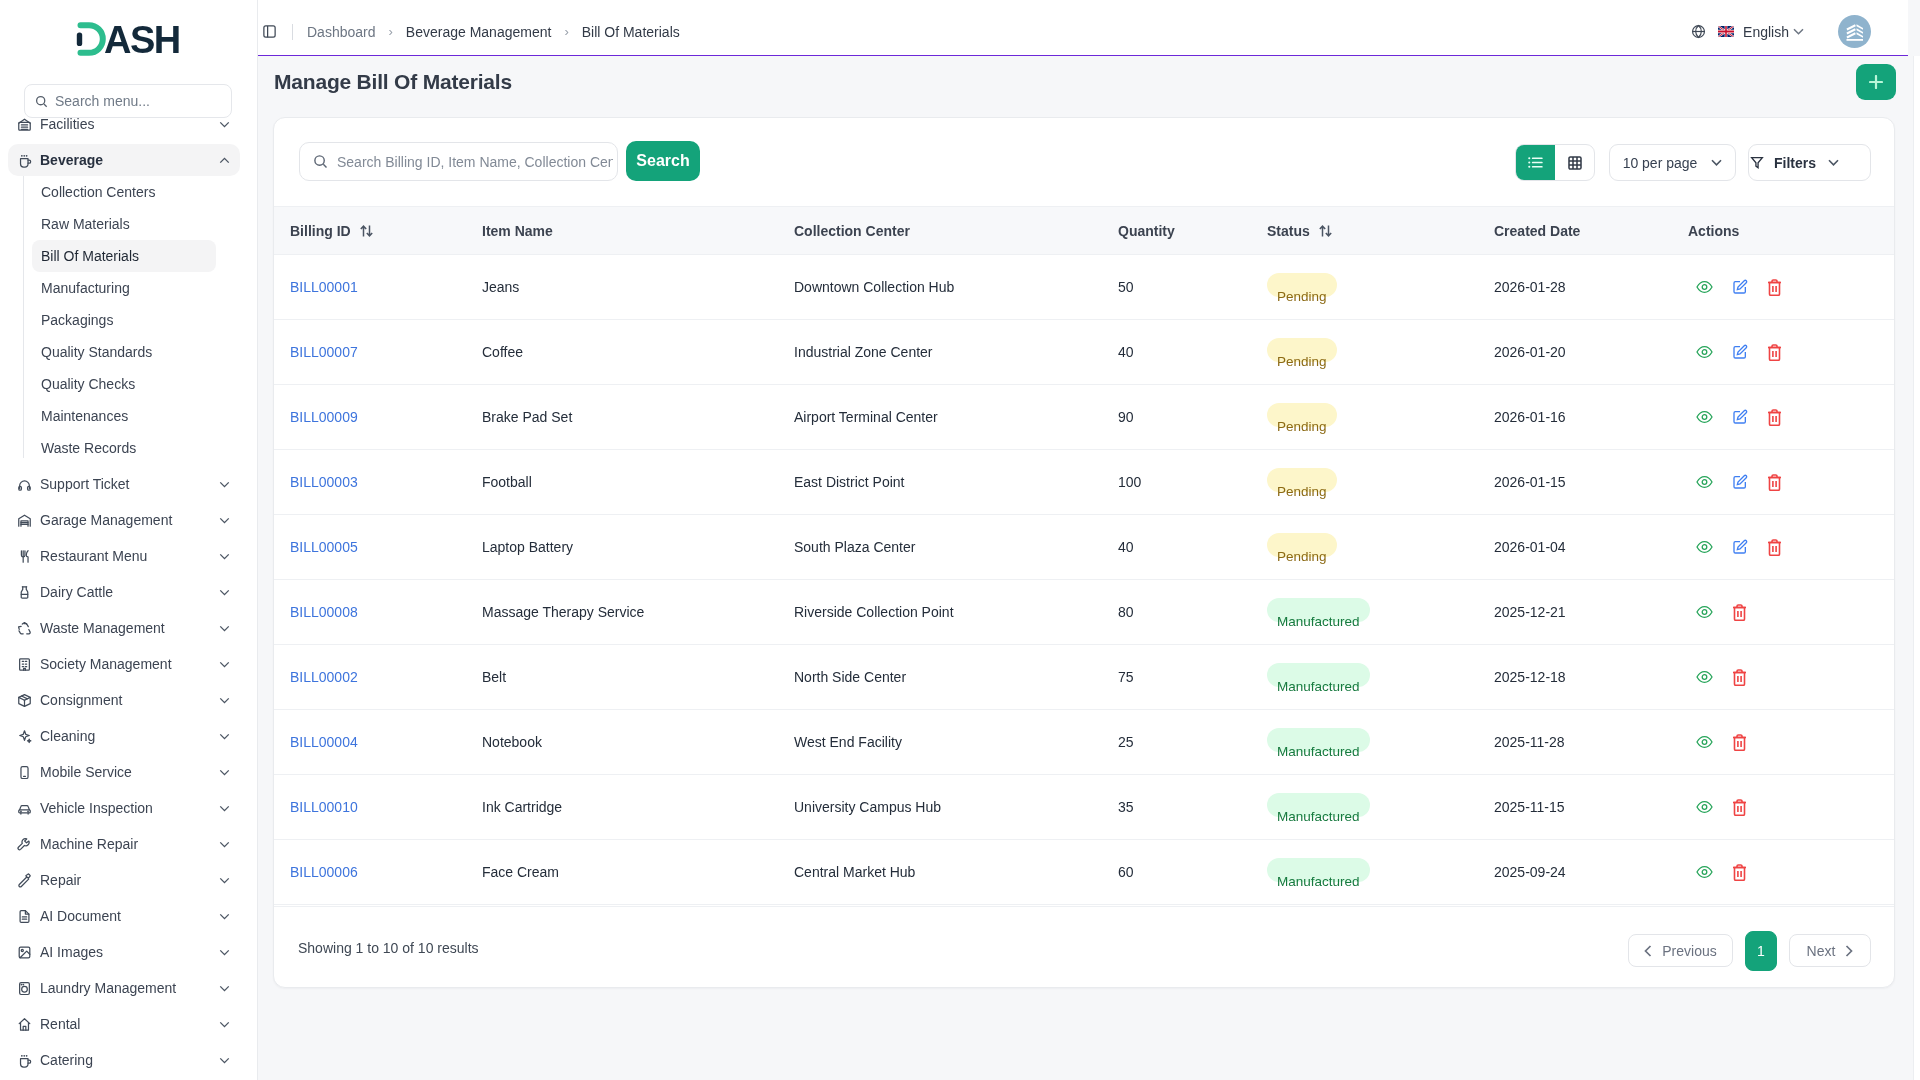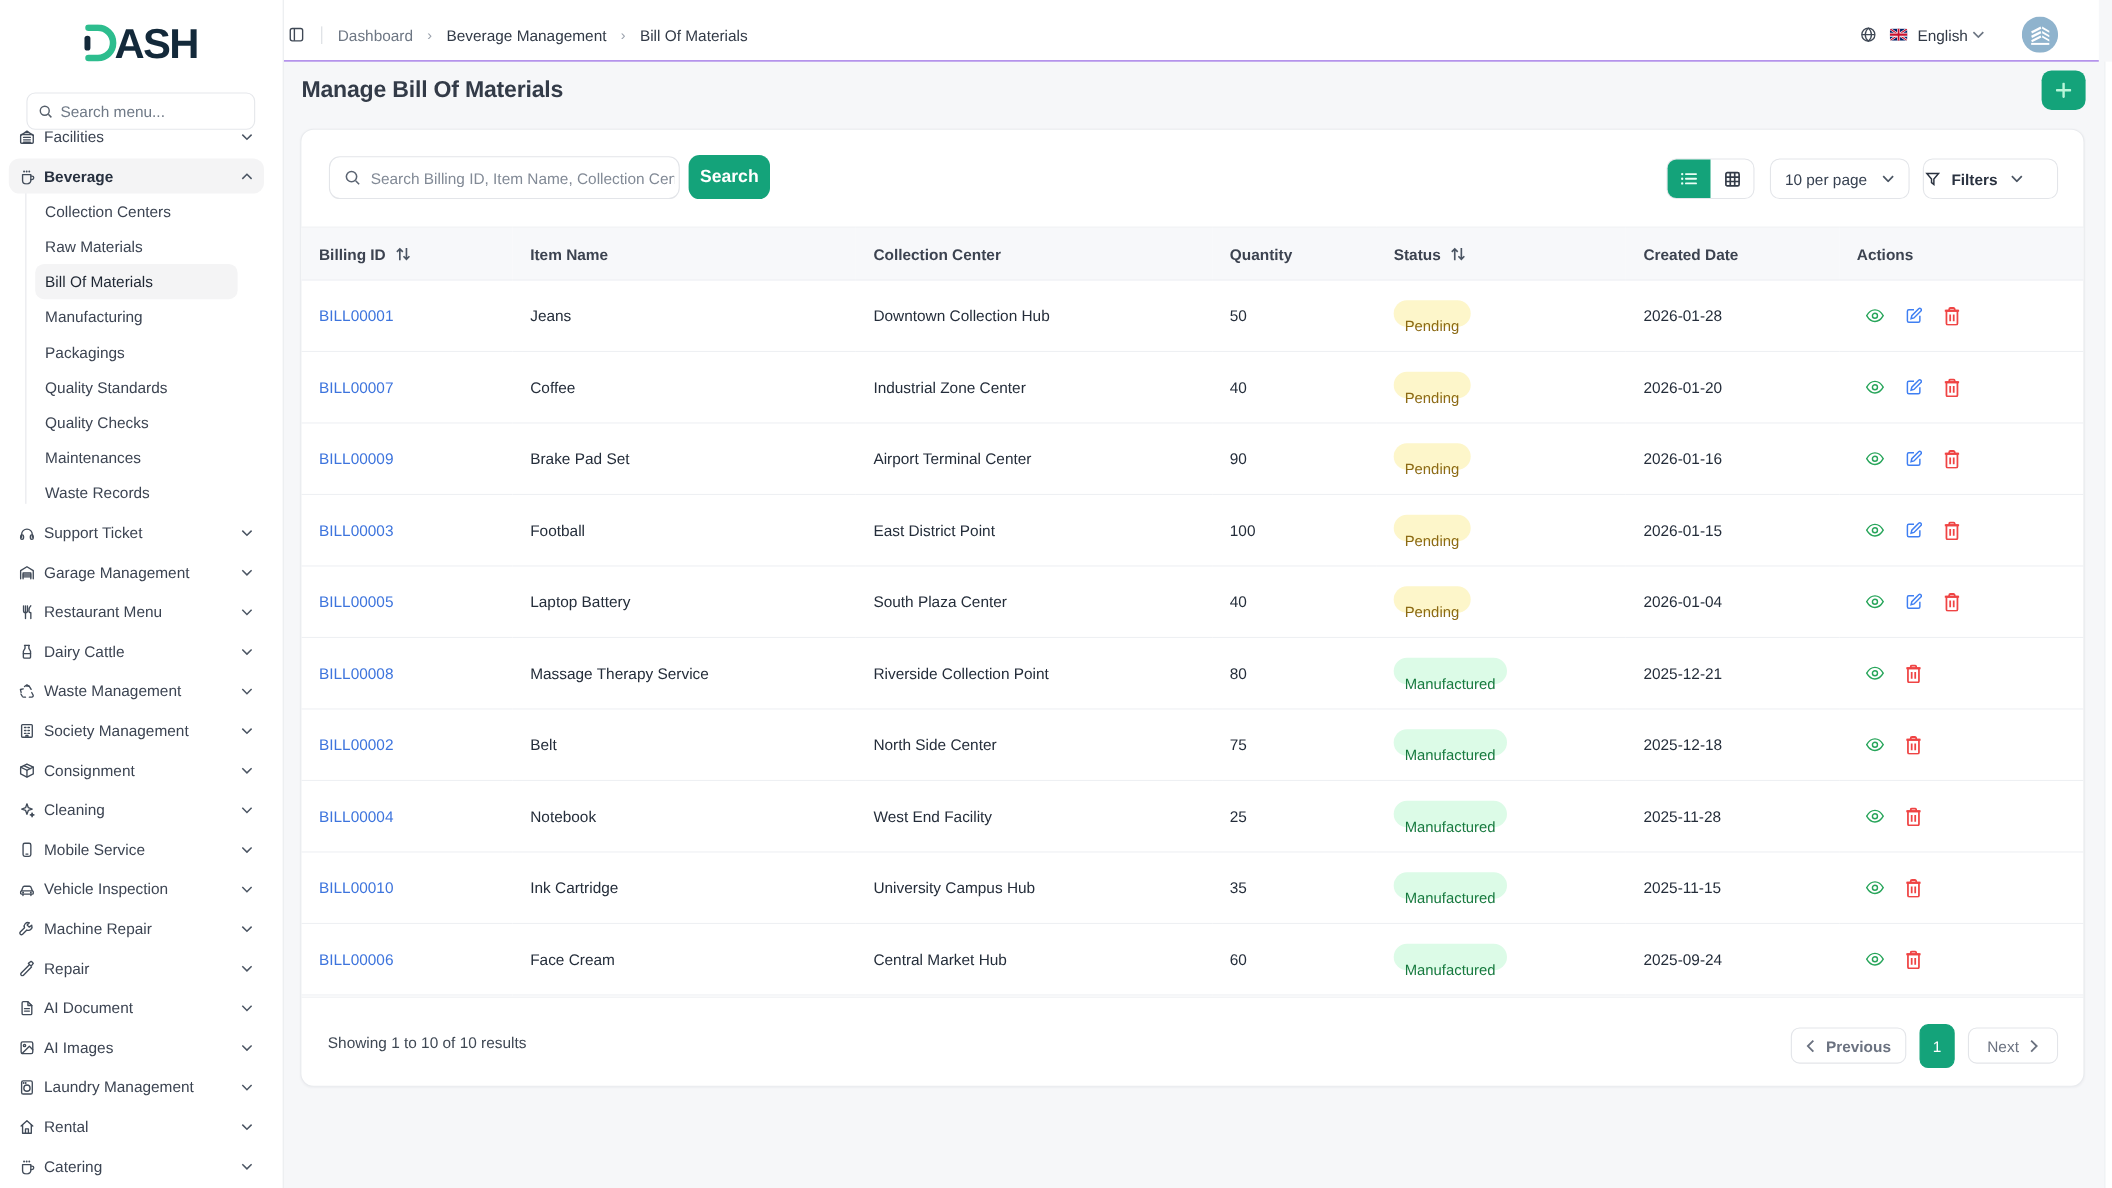--- a/index.html
+++ b/index.html
@@ -665,21 +665,21 @@
                   <path d="M5 3.5V2.2A1.2 1.2 0 0 1 6.2 1h2.6A1.2 1.2 0 0 1 10 2.2v1.3"></path>
                   <path d="M5.9 7v6M9.1 7v6"></path>
                 </svg>
               </div>
             </td>
           </tr>
         </tbody>
       </table>
     <div class="cardfoot">
       <div class="info">Showing 1 to 10 of 10 results</div>
-      <div class="pgbtn" style="left:1354px; top:27px; width:105px; height:33px;font-weight:bold;">
+      <div class="pgbtn" style="left:1354px; top:27px; width:105px; height:33px;">
         <svg width="8" height="12" viewBox="0 0 8 12" fill="none" stroke="#6b7280" stroke-width="1.7">
             <path d="M6.5 1 1.5 6l5 5"></path>
           </svg>
         <span style="margin-left:10px;">Previous</span>
       </div>
       <div class="pgbtn" style="left:1471px; top:24px; width:32px; height:40px; background:#14a37a; border-color:#14a37a; color:#fff;">1</div>
       <div class="pgbtn" style="left:1515px; top:27px; width:82px; height:33px;">
         <span style="margin-right:10px;">Next</span>
         <svg width="8" height="12" viewBox="0 0 8 12" fill="none" stroke="#6b7280" stroke-width="1.7">
             <path d="M1.5 1 6.5 6l-5 5"></path>

